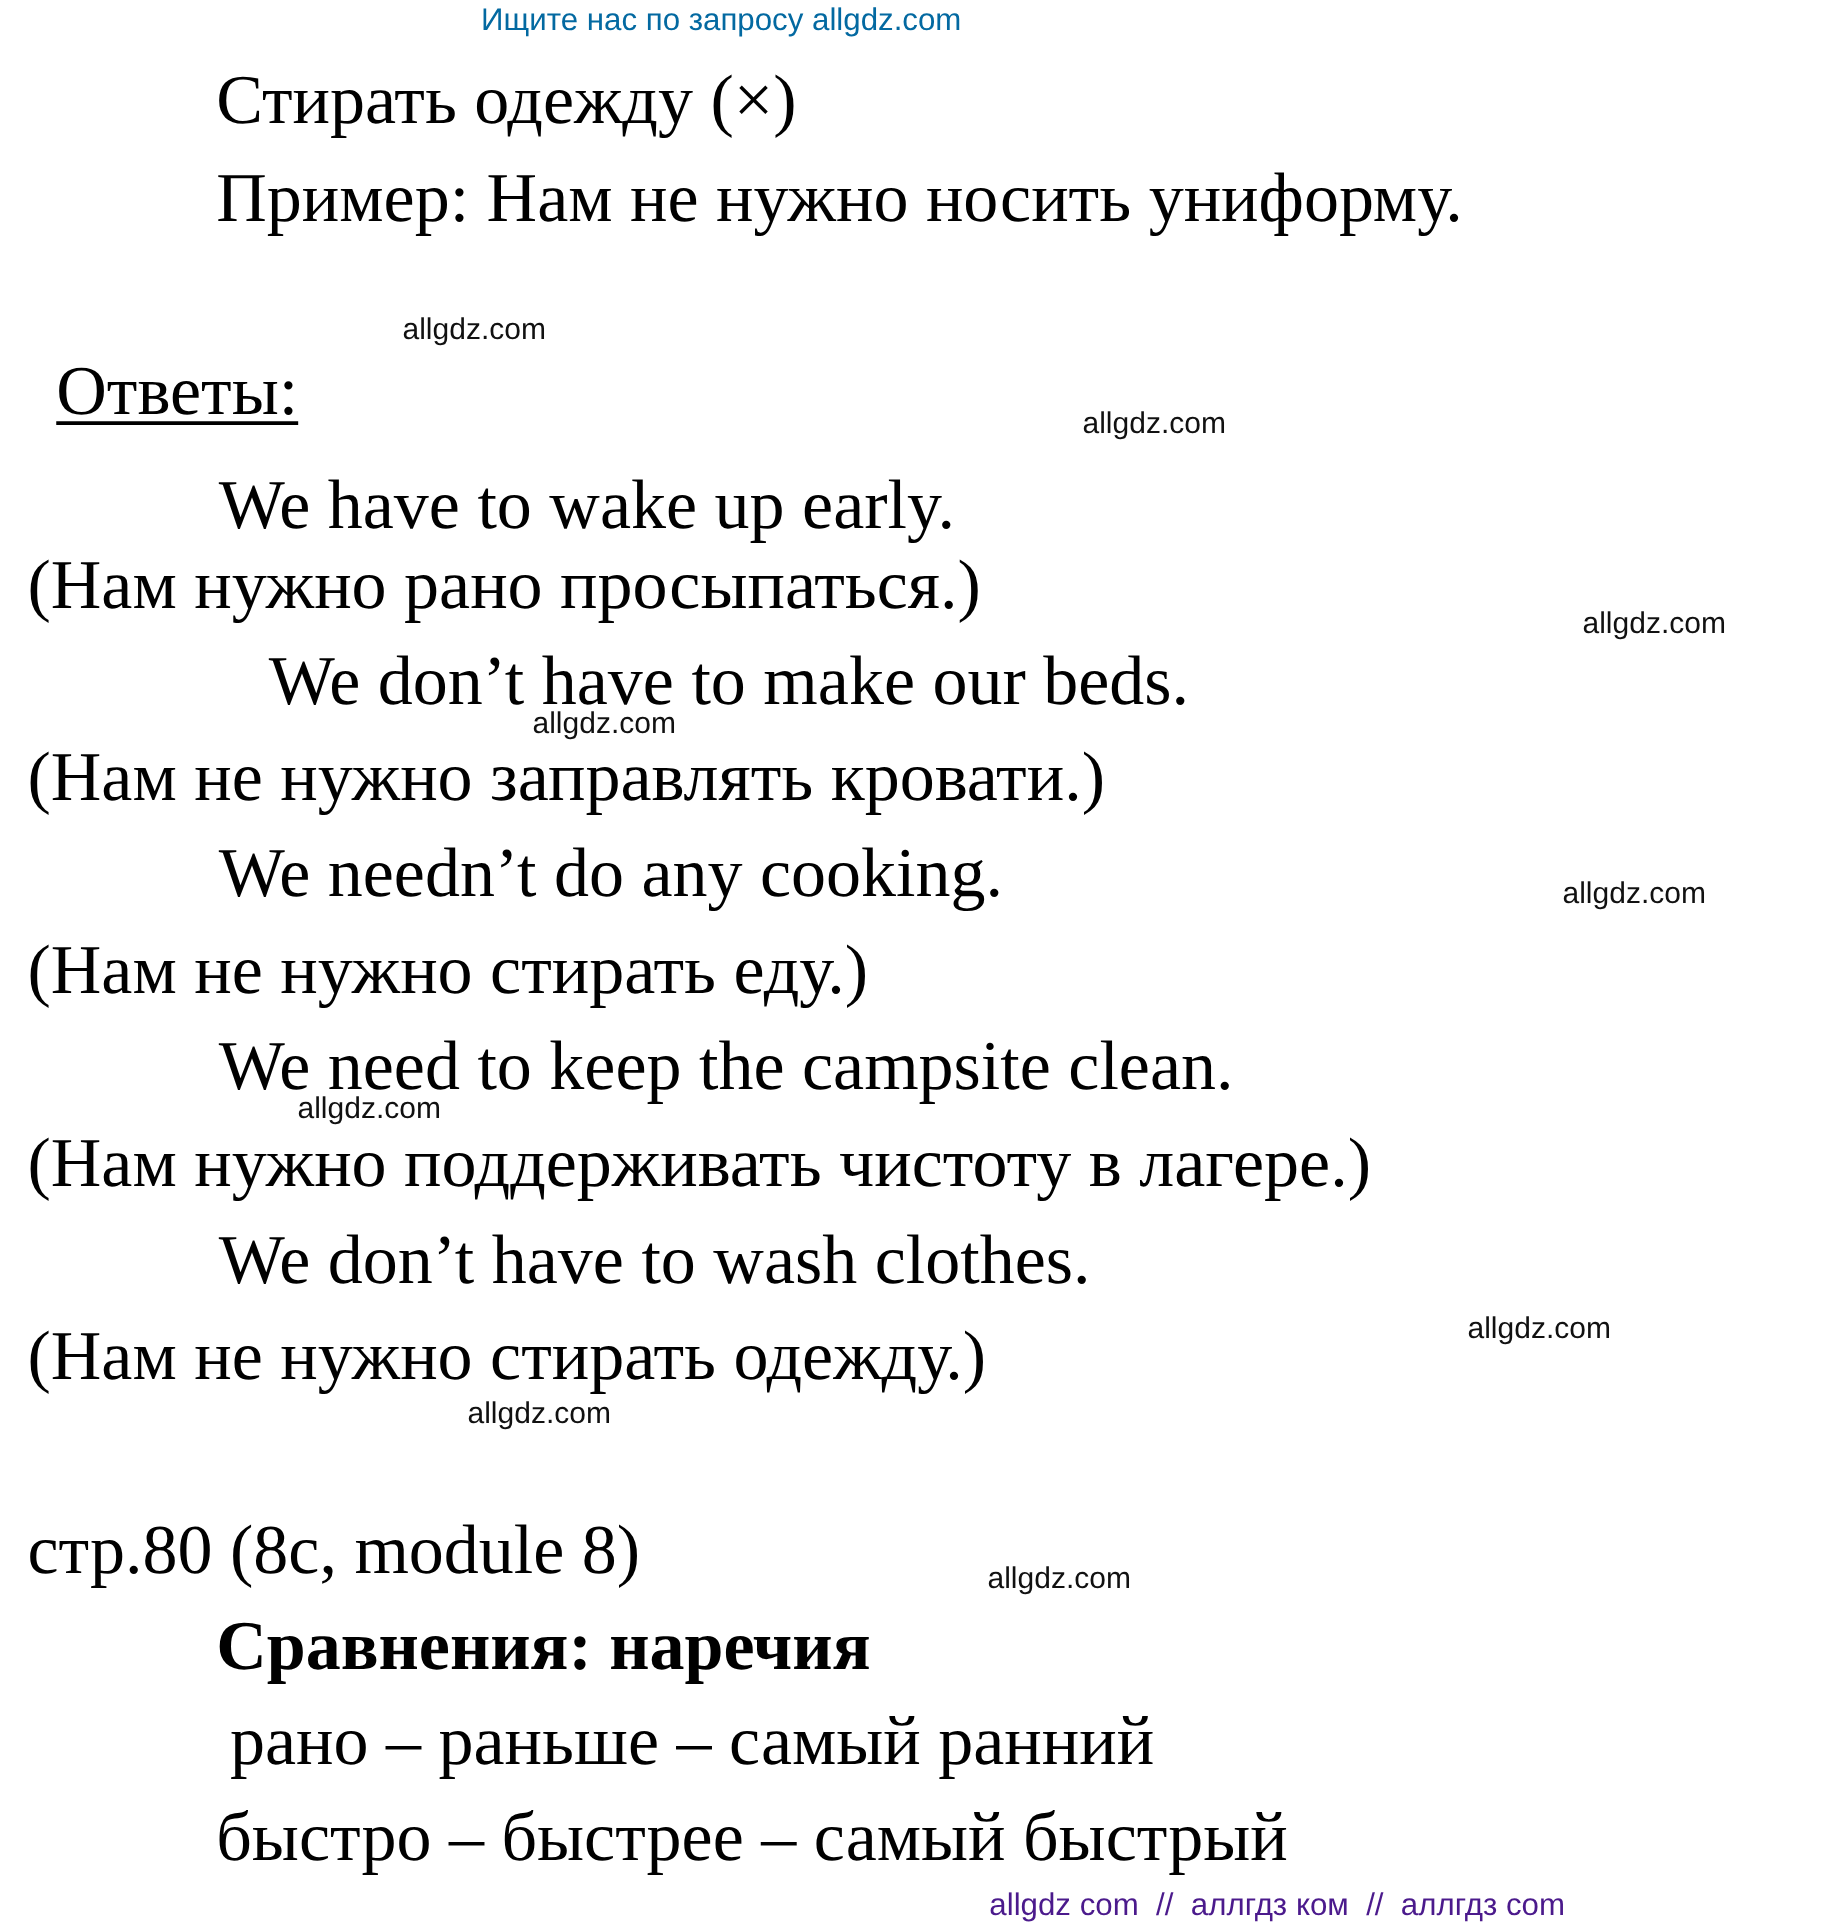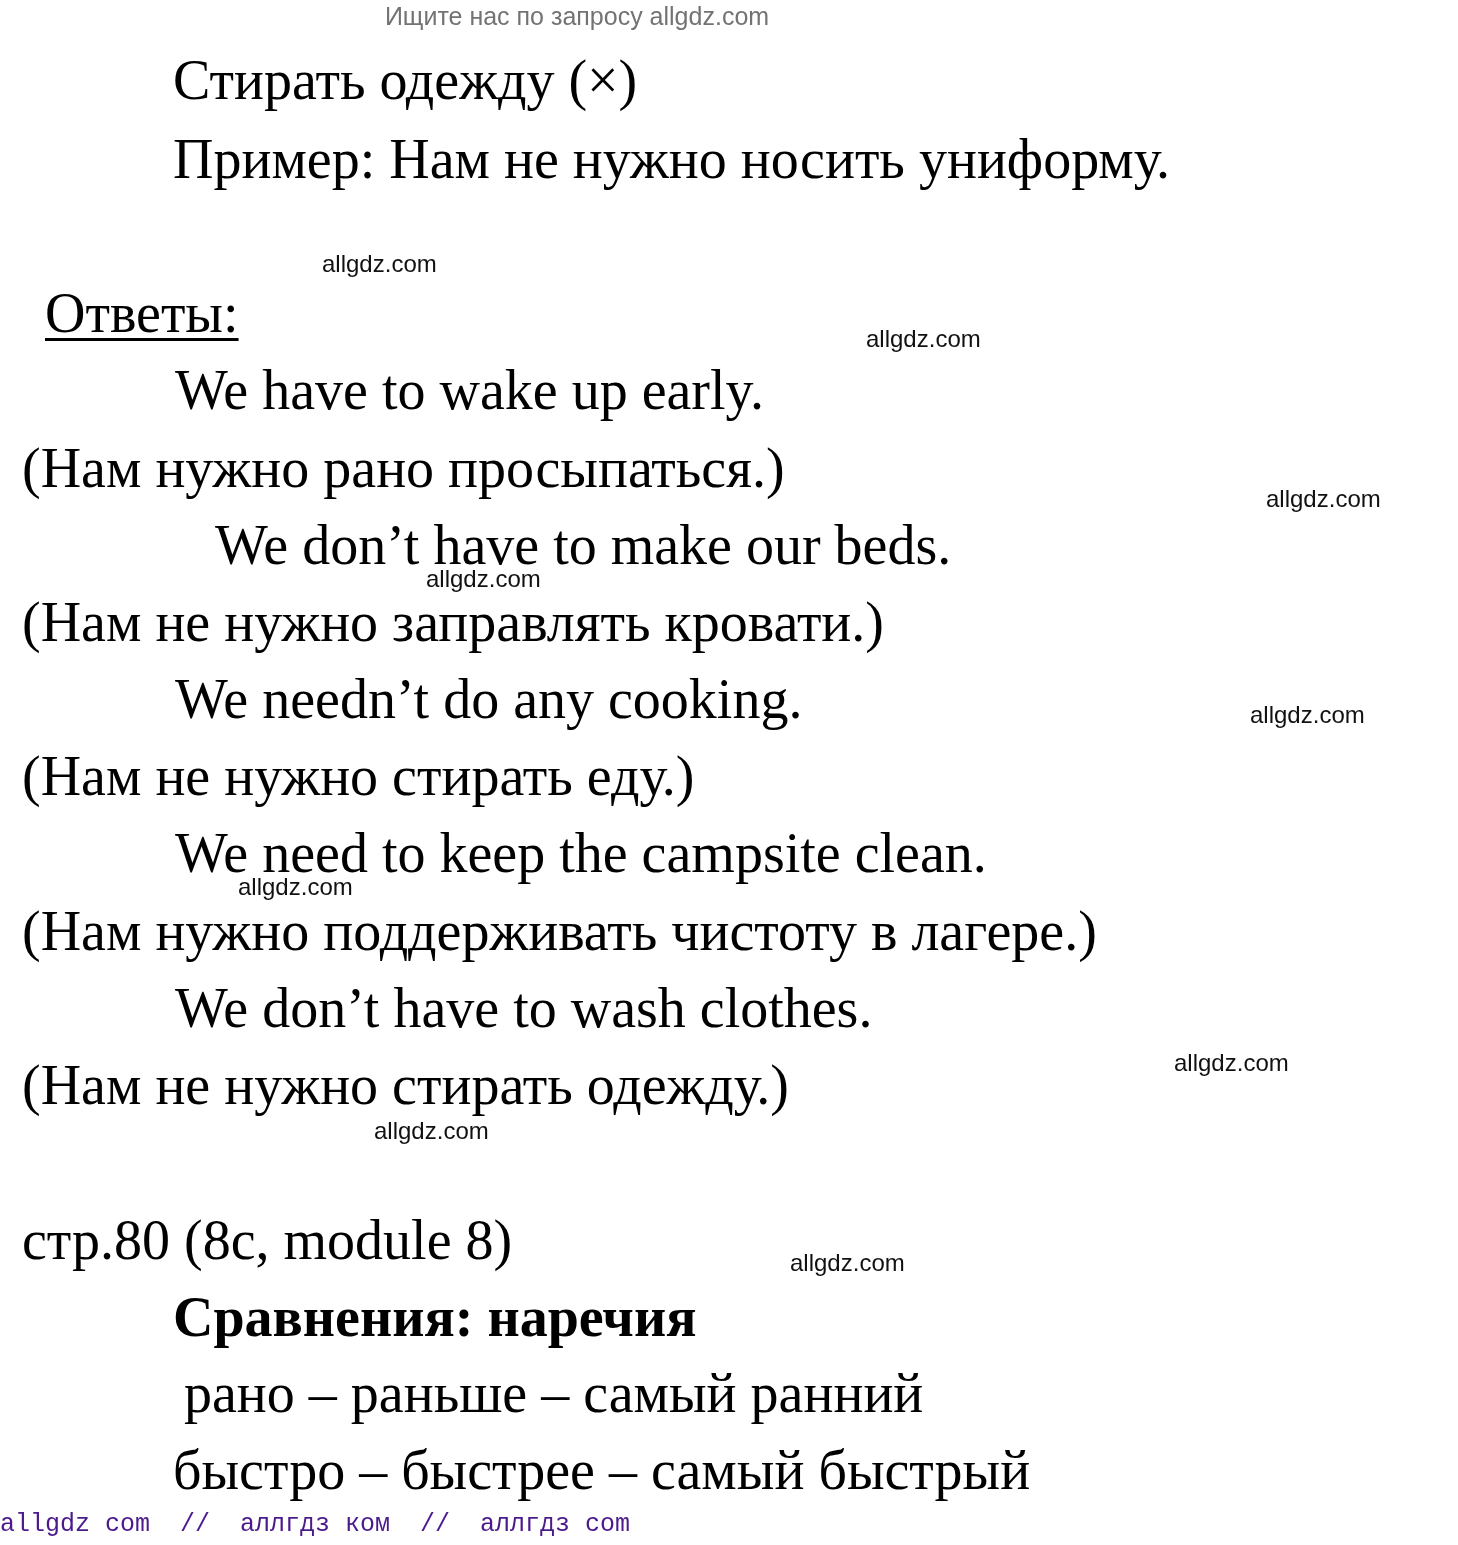--- a/index.html
+++ b/index.html
@@ -1,37 +1,37 @@
 <!DOCTYPE html>
 <html><head>
 <meta charset="utf-8">
 <style>
   html, body { margin:0; padding:0; background:#ffffff; }
   body { width:1458px; height:1545px; position:relative; overflow:hidden; }
   .serif { font-family: "Liberation Serif", "DejaVu Serif", serif; color:#000; position:absolute; white-space:nowrap; line-height:1; }
   .line { font-size:56px; }
   .wm { font-family: "Liberation Sans", "DejaVu Sans", sans-serif; font-size:24px; color:#111; position:absolute; white-space:nowrap; line-height:1; }
-  .top-banner { position:absolute; top:4px; left:0; width:1154px; text-align:center; font-family:"Liberation Sans", sans-serif; font-size:25px; color:#737373; line-height:1; }
-  .bottom-banner { position:absolute; top:1512px; left:0; width:1252px; text-align:left; font-family:Liberation Mono, monospace; font-size:25px; color:#4b1a8c; line-height:1; white-space:pre; }
+  .top-banner { position:absolute; top:4px; left:0; width:1154px; text-align:center; font-family:"Liberation Sans", sans-serif; font-size:25px; color:#0369a1; line-height:1; }
+  .bottom-banner { position:absolute; top:1512px; left:0; width:1252px; text-align:right; font-family:Liberation Sans, sans-serif; font-size:25px; color:#4b1a8c; line-height:1; white-space:pre; }
   .underline { text-decoration: underline; text-decoration-thickness:3px; text-underline-offset:6px; }
   .bold { font-weight:bold; }
 </style>
 </head>
 <body>
 
 <div class="top-banner">Ищите нас по запросу allgdz.com</div>
 
 <div class="serif line" style="left:173px; top:52px;">Стирать одежду (×)</div>
 <div class="serif line" style="left:173px; top:131px;">Пример: Нам не нужно носить униформу.</div>
 
 <div class="wm" style="left:322px; top:252px;">allgdz.com</div>
 <div class="serif line underline" style="left:22px; top:285px;margin-left:23px;">Ответы:</div>
 <div class="wm" style="left:866px; top:327px;">allgdz.com</div>
 
-<div class="serif line" style="left:175px; top:362px;text-align:right;">We have to wake up early.</div>
+<div class="serif line" style="left:175px; top:376px;text-align:right;">We have to wake up early.</div>
 <div class="serif line" style="left:22px; top:440px;">(Нам нужно рано просыпаться.)</div>
 <div class="wm" style="left:1266px; top:487px;">allgdz.com</div>
 
 <div class="serif line" style="left:175px; top:517px;margin-left:40px;">We don’t have to make our beds.</div>
 <div class="wm" style="left:426px; top:567px;">allgdz.com</div>
 <div class="serif line" style="left:22px; top:594px;">(Нам не нужно заправлять кровати.)</div>
 
 <div class="serif line" style="left:175px; top:671px;">We needn’t do any cooking.</div>
 <div class="wm" style="left:1250px; top:703px;">allgdz.com</div>
 <div class="serif line" style="left:22px; top:748px;">(Нам не нужно стирать еду.)</div>

